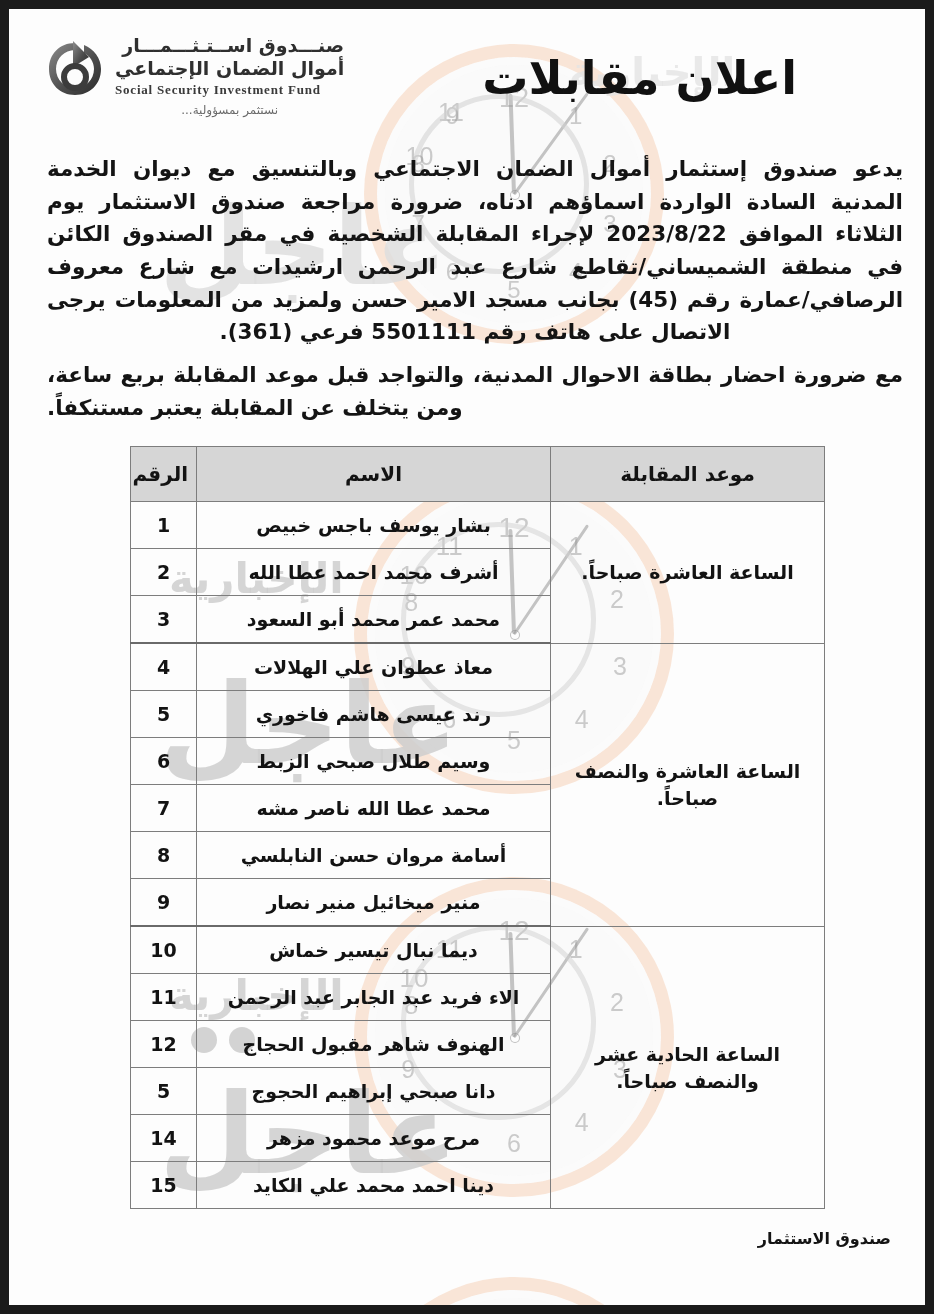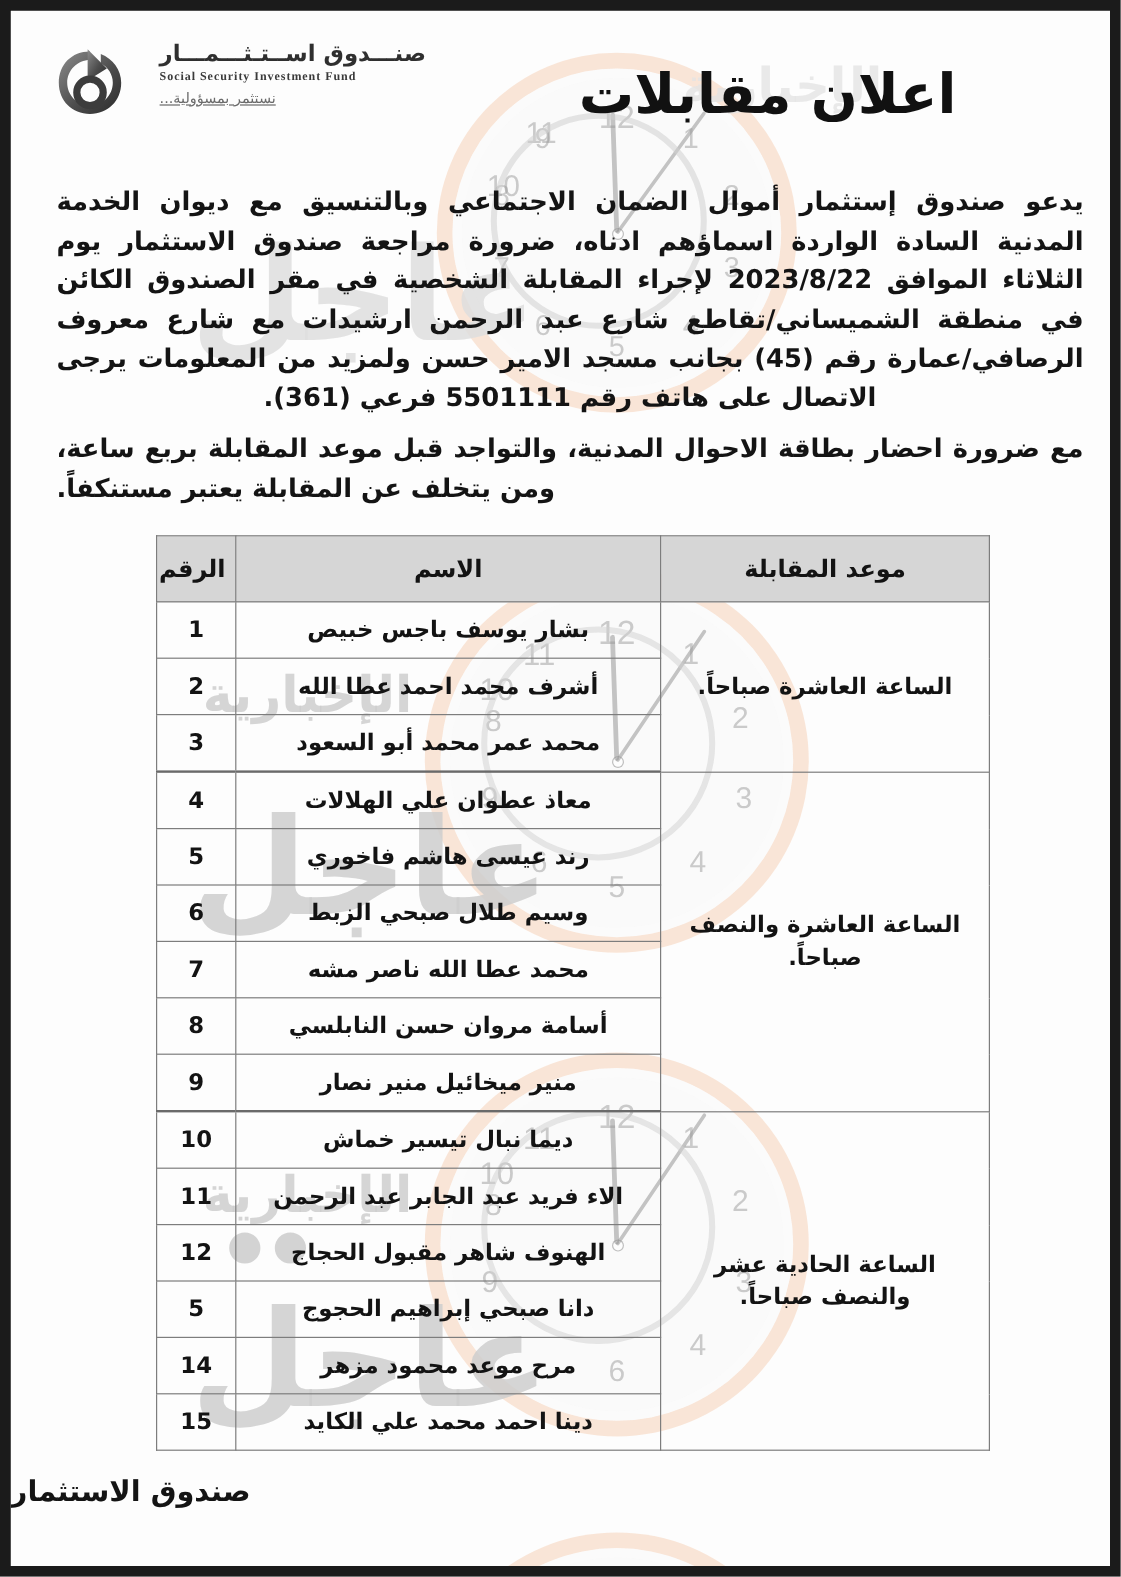--- a/index.html
+++ b/index.html
@@ -126,42 +126,42 @@
     color: #111;
     font-family: "DejaVu Sans", sans-serif;
     white-space: nowrap;
   }
   .logo {
     position: absolute;
     left: 34px;
     top: 24px;
     display: flex;
     align-items: flex-start;
-    gap: 26px;
+    gap: 8px;
     direction: ltr;
   }
   .logo-mark { width: 64px; height: 64px; flex: 0 0 64px; margin-top: 4px;}
   .logo-text { text-align: right; direction: rtl; padding-top: 2px;}
   .logo-ar1 {
     font-size: 19px; font-weight: 700; color: #2f2f2f;
     letter-spacing: 1px; line-height: 1.15; white-space: nowrap;
   }
   .logo-ar2 {
     font-size: 19px; font-weight: 700; color: #2f2f2f;
     letter-spacing: 1px; line-height: 1.2; white-space: nowrap;
   }
   .logo-en {
-    font-size: 10px; font-weight: 700; color: #3a3a3a;
+    font-size: 13px; font-weight: 700; color: #3a3a3a;
     letter-spacing: 0.8px; direction: ltr; text-align: left;
     margin-top: 2px; white-space: nowrap;
     font-family: "Liberation Serif", serif;
   }
   .logo-slogan {
     font-size: 12px; color: #6a6a6a; margin-top: 5px;
-    white-space: nowrap; direction: rtl; text-align: left; text-decoration: underline;
+    white-space: nowrap; direction: rtl; text-align: center;
   }
 
   
   .body-text {
     margin: 4px 22px 0 38px;
     font-size: 21.5px;
     font-weight: 700;
     color: #141414;
     line-height: 1.52;
     text-align: justify;
@@ -226,24 +226,24 @@
     font-size: 19.5px;
   }
   tr.group-start td.num,
   tr.group-start td.name {
     border-top: 2px solid #6a6a6a;
   }
 
   
   .footer {
     margin: 20px 34px 0 0;
-    font-size: 24px;
+    font-size: 16px;
     font-weight: 700;
     color: #141414;
-    text-align: left;
+    text-align: right;
     font-family: "DejaVu Sans", sans-serif;
   }
 </style>
 </head>
 <body>
 
 <div id="page">
 <div id="page-inner">
 
   <div class="wm-layer">
@@ -343,20 +343,21 @@
             </defs>
             <path d="M32 6 C16.5 6 6 17 6 32 C6 47 17 58 32 58 C47 58 58 47 58 32 C58 21 51 12 41 8
                      L41 16 C47 19 51 25 51 32 C51 42.5 42.5 51 32 51 C21.5 51 13 42.5 13 32
                      C13 21.5 21.5 13 32 13 Z" fill="url(#gm)"></path>
             <path d="M30 4 L30 30 L46 20 Z" fill="url(#gm)"></path>
             <circle cx="32" cy="40" r="11" fill="none" stroke="#3c3c3c" stroke-width="6"></circle>
           </svg>
         </div>
         <div class="logo-text">
           <div class="logo-ar1">صنـــدوق اســتـثـــمـــار</div>
+          <div class="logo-ar2">أموال الضمان الإجتماعي</div>
           <div class="logo-en">Social Security Investment Fund</div>
           <div class="logo-slogan">نستثمر بمسؤولية...</div>
         </div>
       </div>
     </div>
 
     <div class="body-text p1">يدعو صندوق إستثمار أموال الضمان الاجتماعي وبالتنسيق مع ديوان الخدمة المدنية السادة الواردة اسماؤهم ادناه، ضرورة مراجعة صندوق الاستثمار يوم الثلاثاء الموافق 2023/8/22 لإجراء المقابلة الشخصية في مقر الصندوق الكائن في منطقة الشميساني/تقاطع شارع عبد الرحمن ارشيدات مع شارع معروف الرصافي/عمارة رقم (45) بجانب مسجد الامير حسن ولمزيد من المعلومات يرجى الاتصال على هاتف رقم 5501111 فرعي (361).</div>
 
     <div class="body-text p2">مع ضرورة احضار بطاقة الاحوال المدنية، والتواجد قبل موعد المقابلة بربع ساعة، ومن يتخلف عن المقابلة يعتبر مستنكفاً.</div>
 

